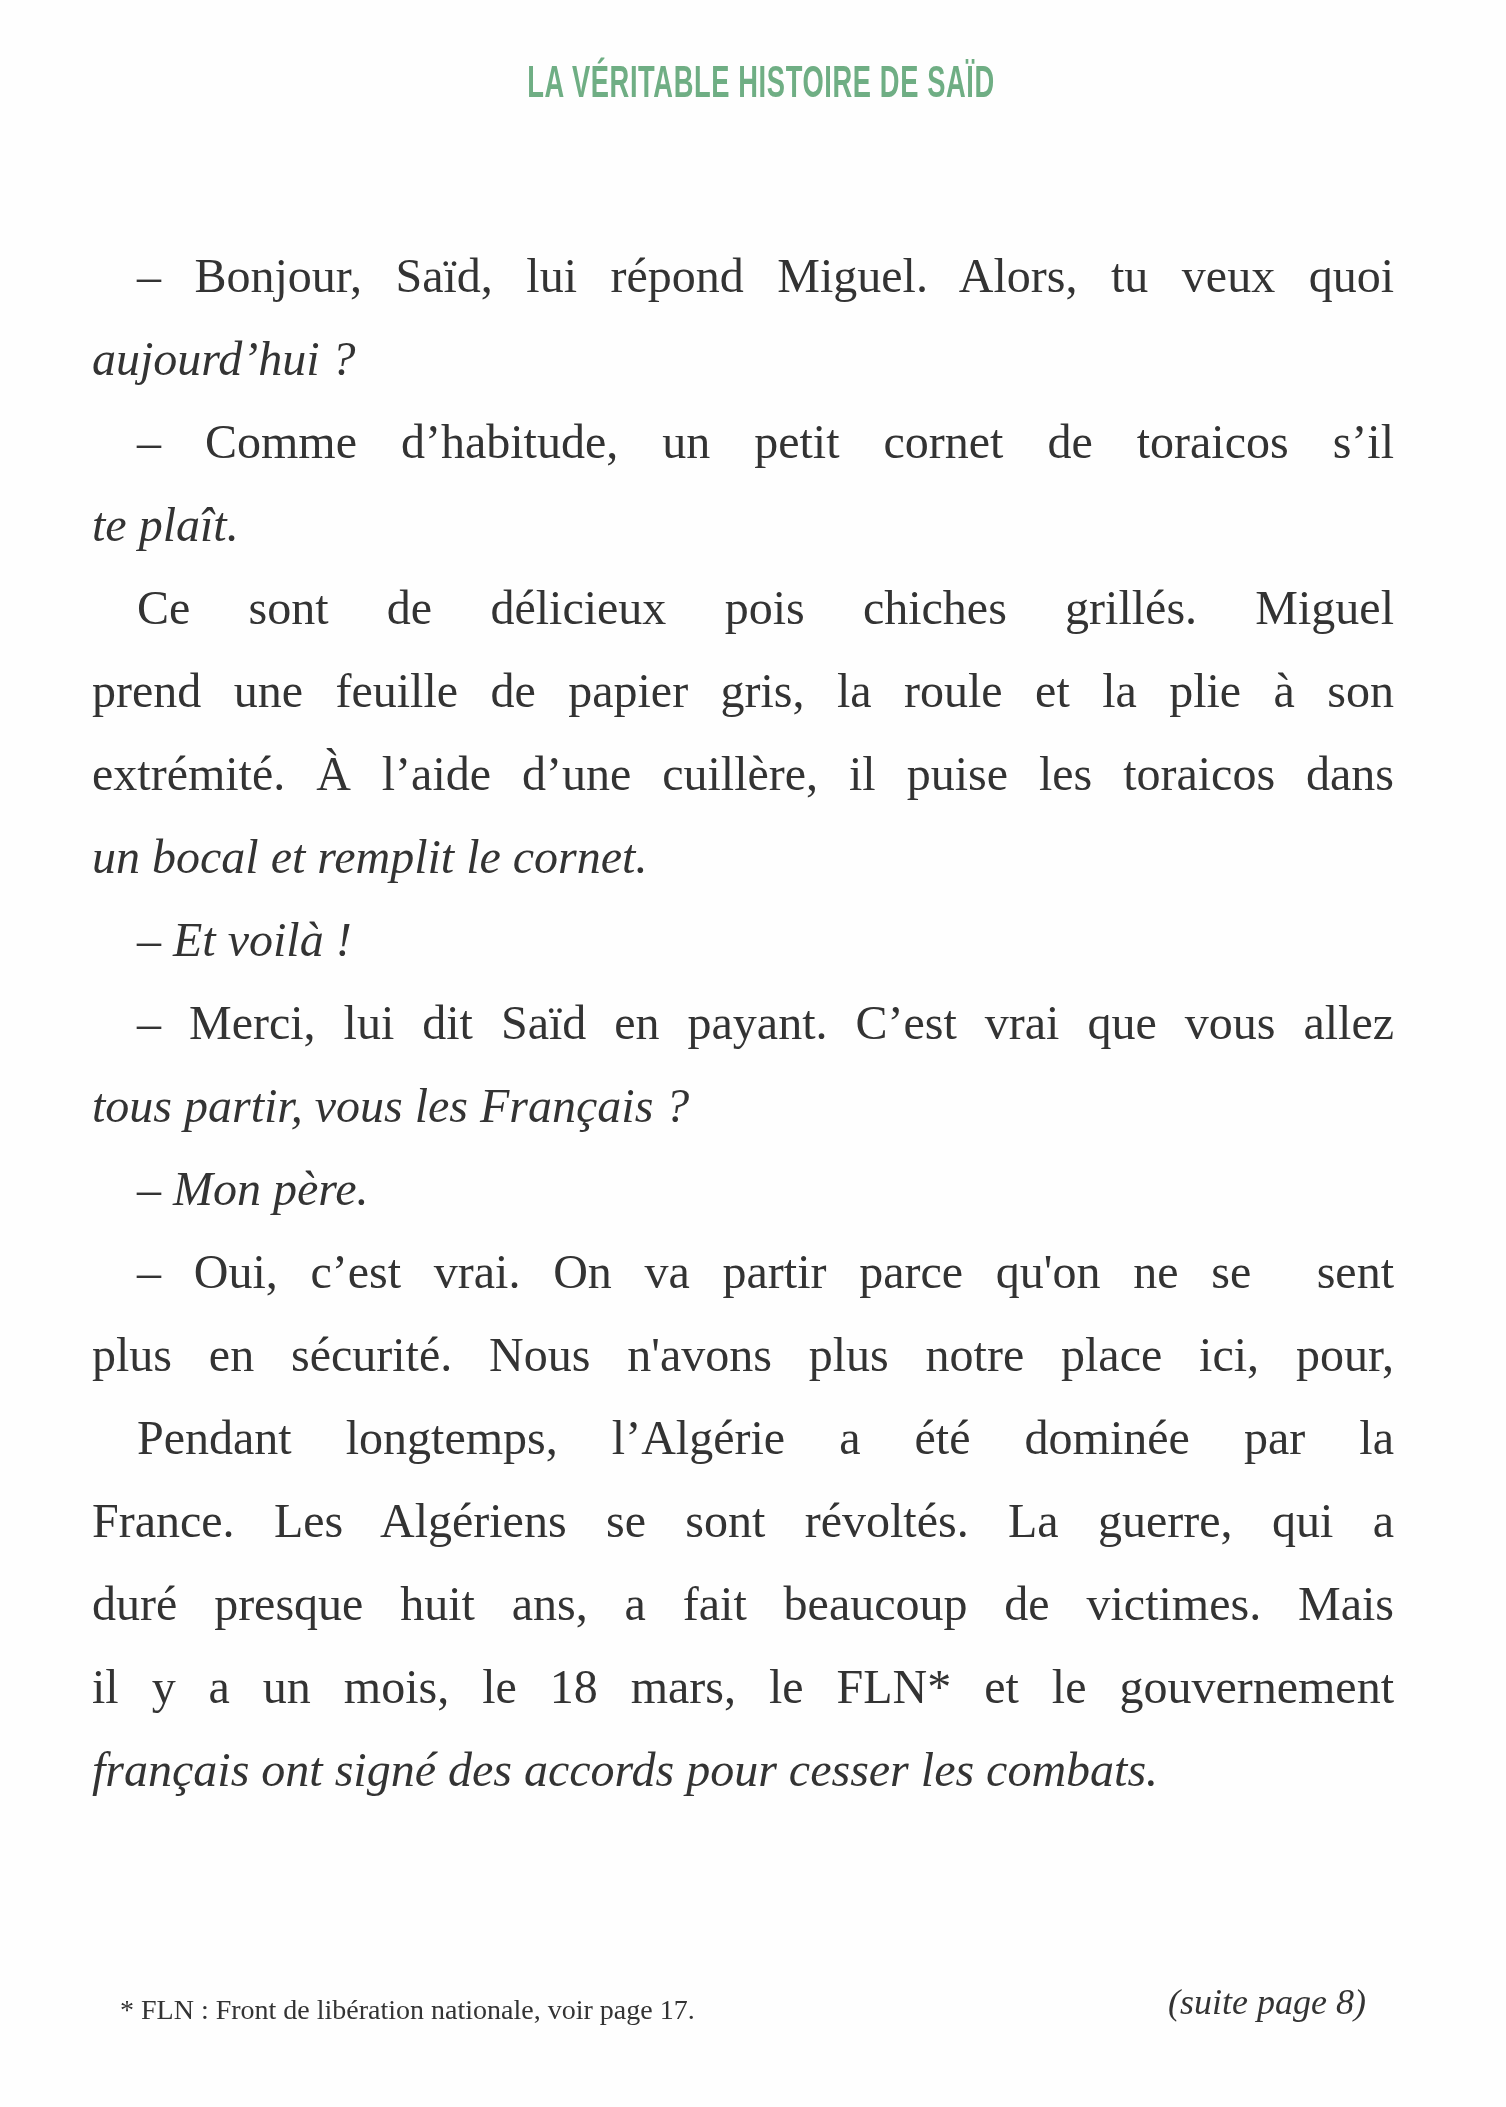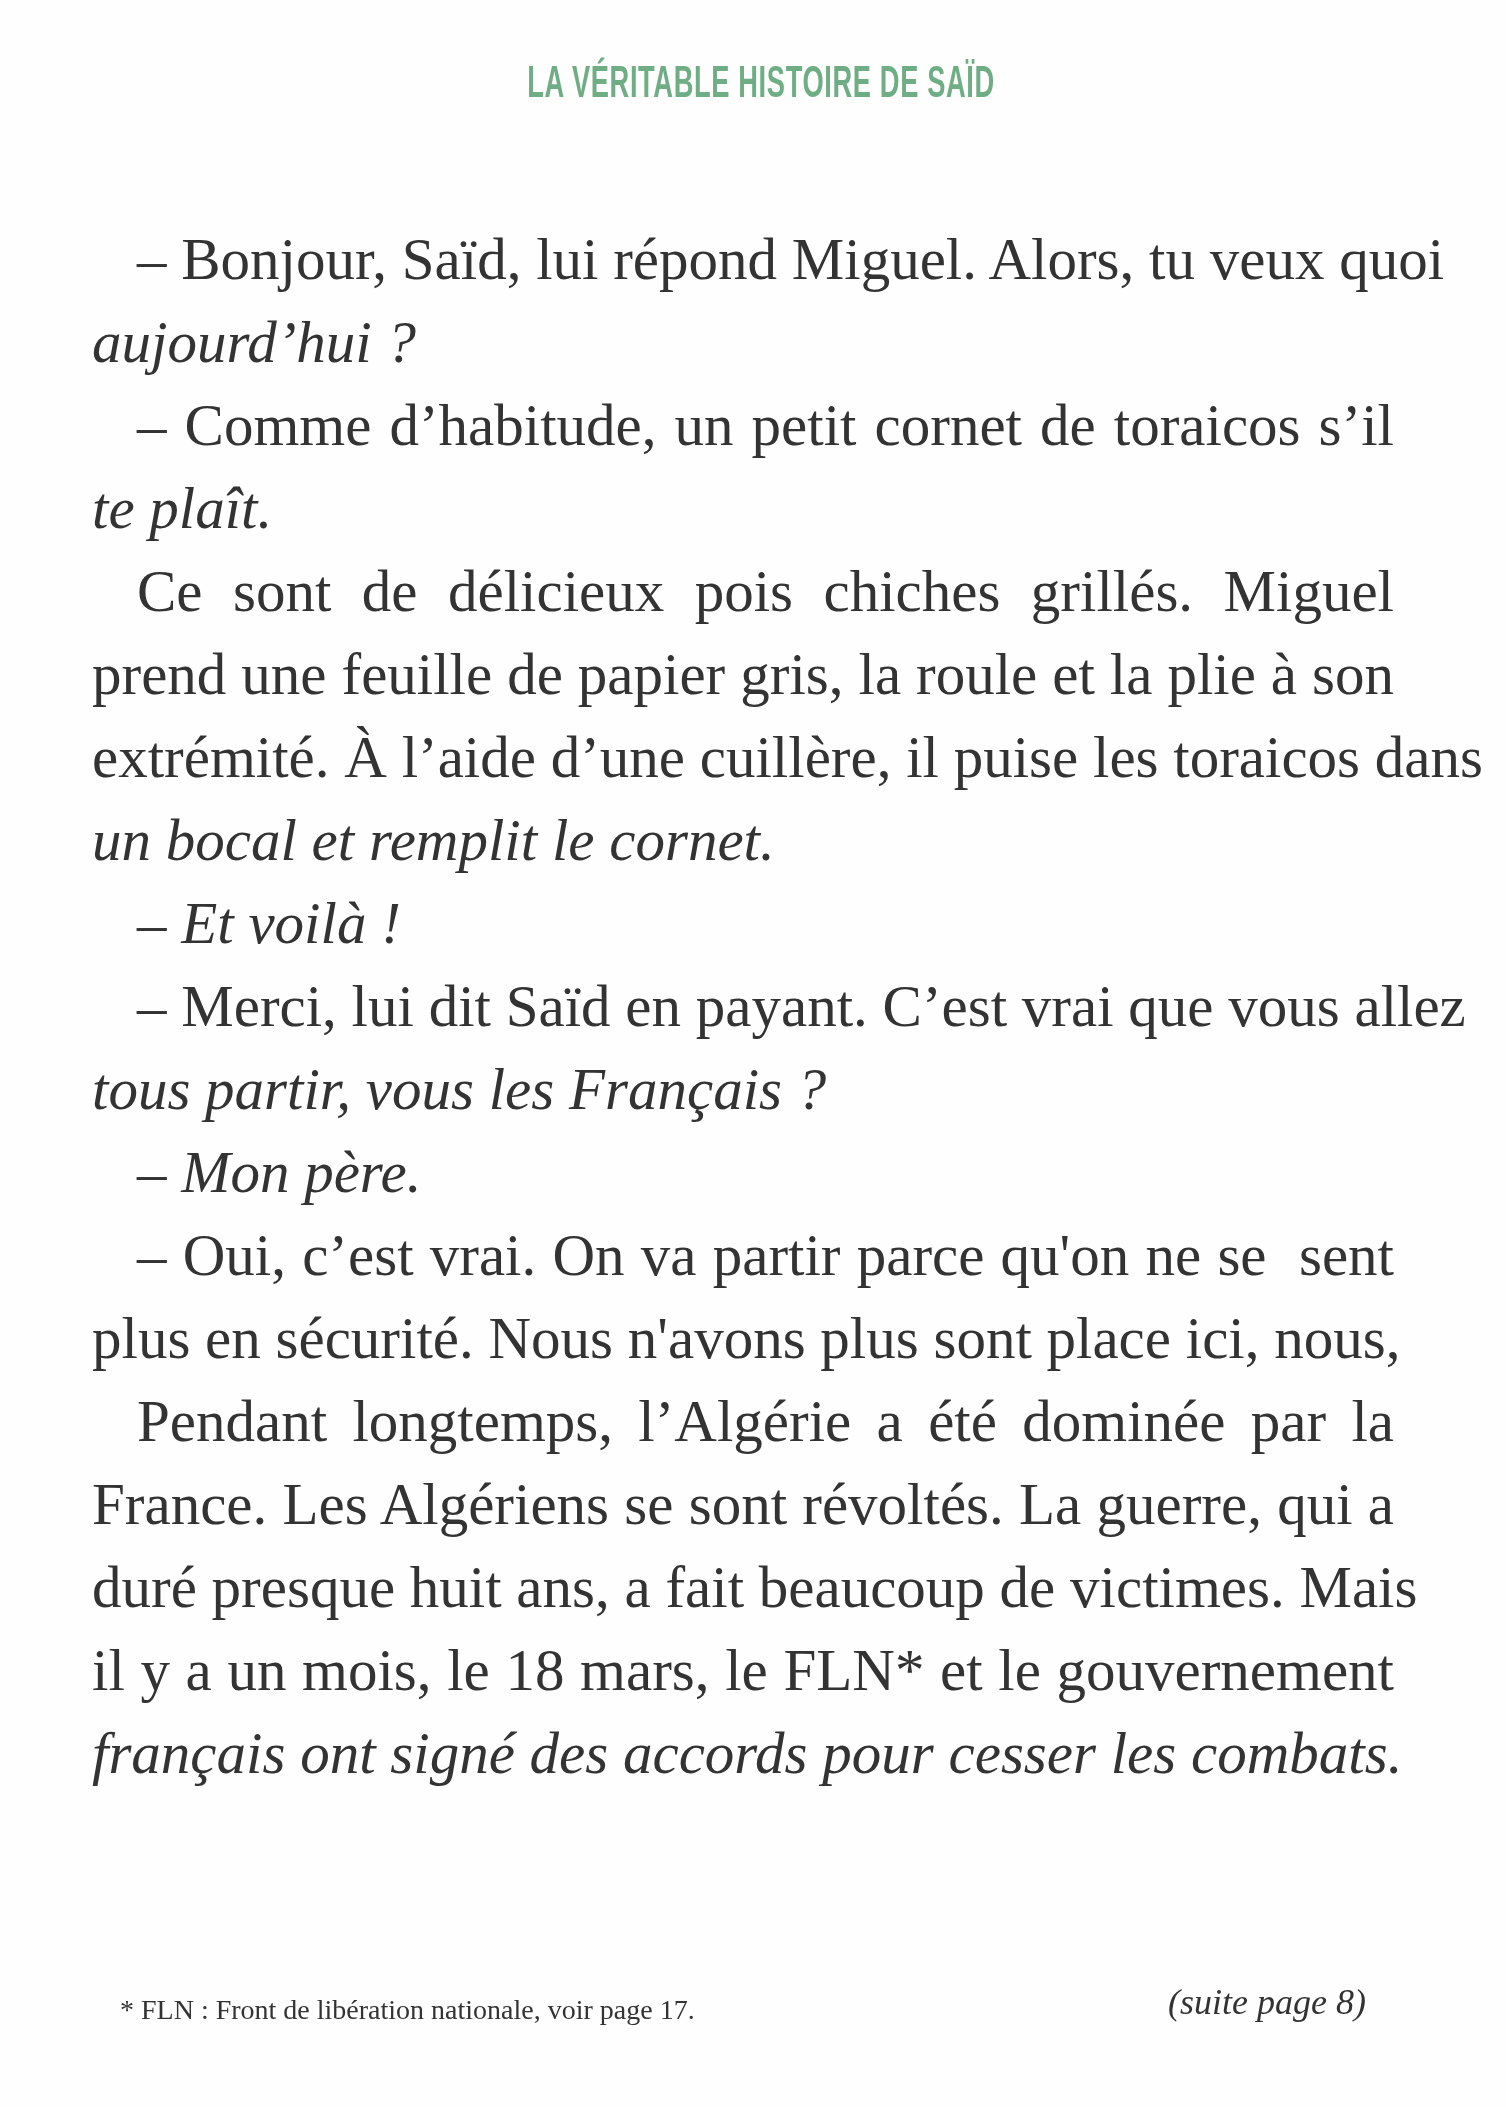--- a/index.html
+++ b/index.html
@@ -33,23 +33,23 @@
       font-size: 44px;
       line-height: 44px;
       letter-spacing: 1px;
       color: #6fae84;
       transform: scaleX(0.62);
       transform-origin: 774px 0;
     }
     .body-text {
       position: absolute;
       left: 92px;
-      top: 218px;
+      top: 234px;
       width: 1302px;
-      font-size: 59px;
+      font-size: 48px;
       line-height: 83px;
     }
     .line {
       display: block;
       height: 83px;
       white-space: pre;
       text-align: justify;
       text-align-last: justify;
     }
     .line.last {
@@ -90,21 +90,21 @@
     <span class="line last">te plaît.</span>
     <span class="line indent">Ce sont de délicieux pois chiches grillés. Miguel</span>
     <span class="line">prend une feuille de papier gris, la roule et la plie à son</span>
     <span class="line">extrémité. À l’aide d’une cuillère, il puise les toraicos dans</span>
     <span class="line last">un bocal et remplit le cornet.</span>
     <span class="line indent last">– Et voilà !</span>
     <span class="line indent">– Merci, lui dit Saïd en payant. C’est vrai que vous allez</span>
     <span class="line last">tous partir, vous les Français ?</span>
     <span class="line indent last">– Mon père.</span>
     <span class="line indent">– Oui, c’est vrai. On va partir parce qu'on ne se  sent</span>
-    <span class="line">plus en sécurité. Nous n'avons plus sont place ici, nous,</span>
+    <span class="line">plus en sécurité. Nous n'avons plus notre place ici, pour,</span>
     <span class="line indent">Pendant longtemps, l’Algérie a été dominée par la</span>
     <span class="line">France. Les Algériens se sont révoltés. La guerre, qui a</span>
     <span class="line">duré presque huit ans, a fait beaucoup de victimes. Mais</span>
     <span class="line">il y a un mois, le 18 mars, le FLN* et le gouvernement</span>
     <span class="line last">français ont signé des accords pour cesser les combats.</span>
   </div>
 
   <div class="footnote">* FLN : Front de libération nationale, voir page 17.</div>
   <div class="continuation">(suite page 8)</div>
 </div>

